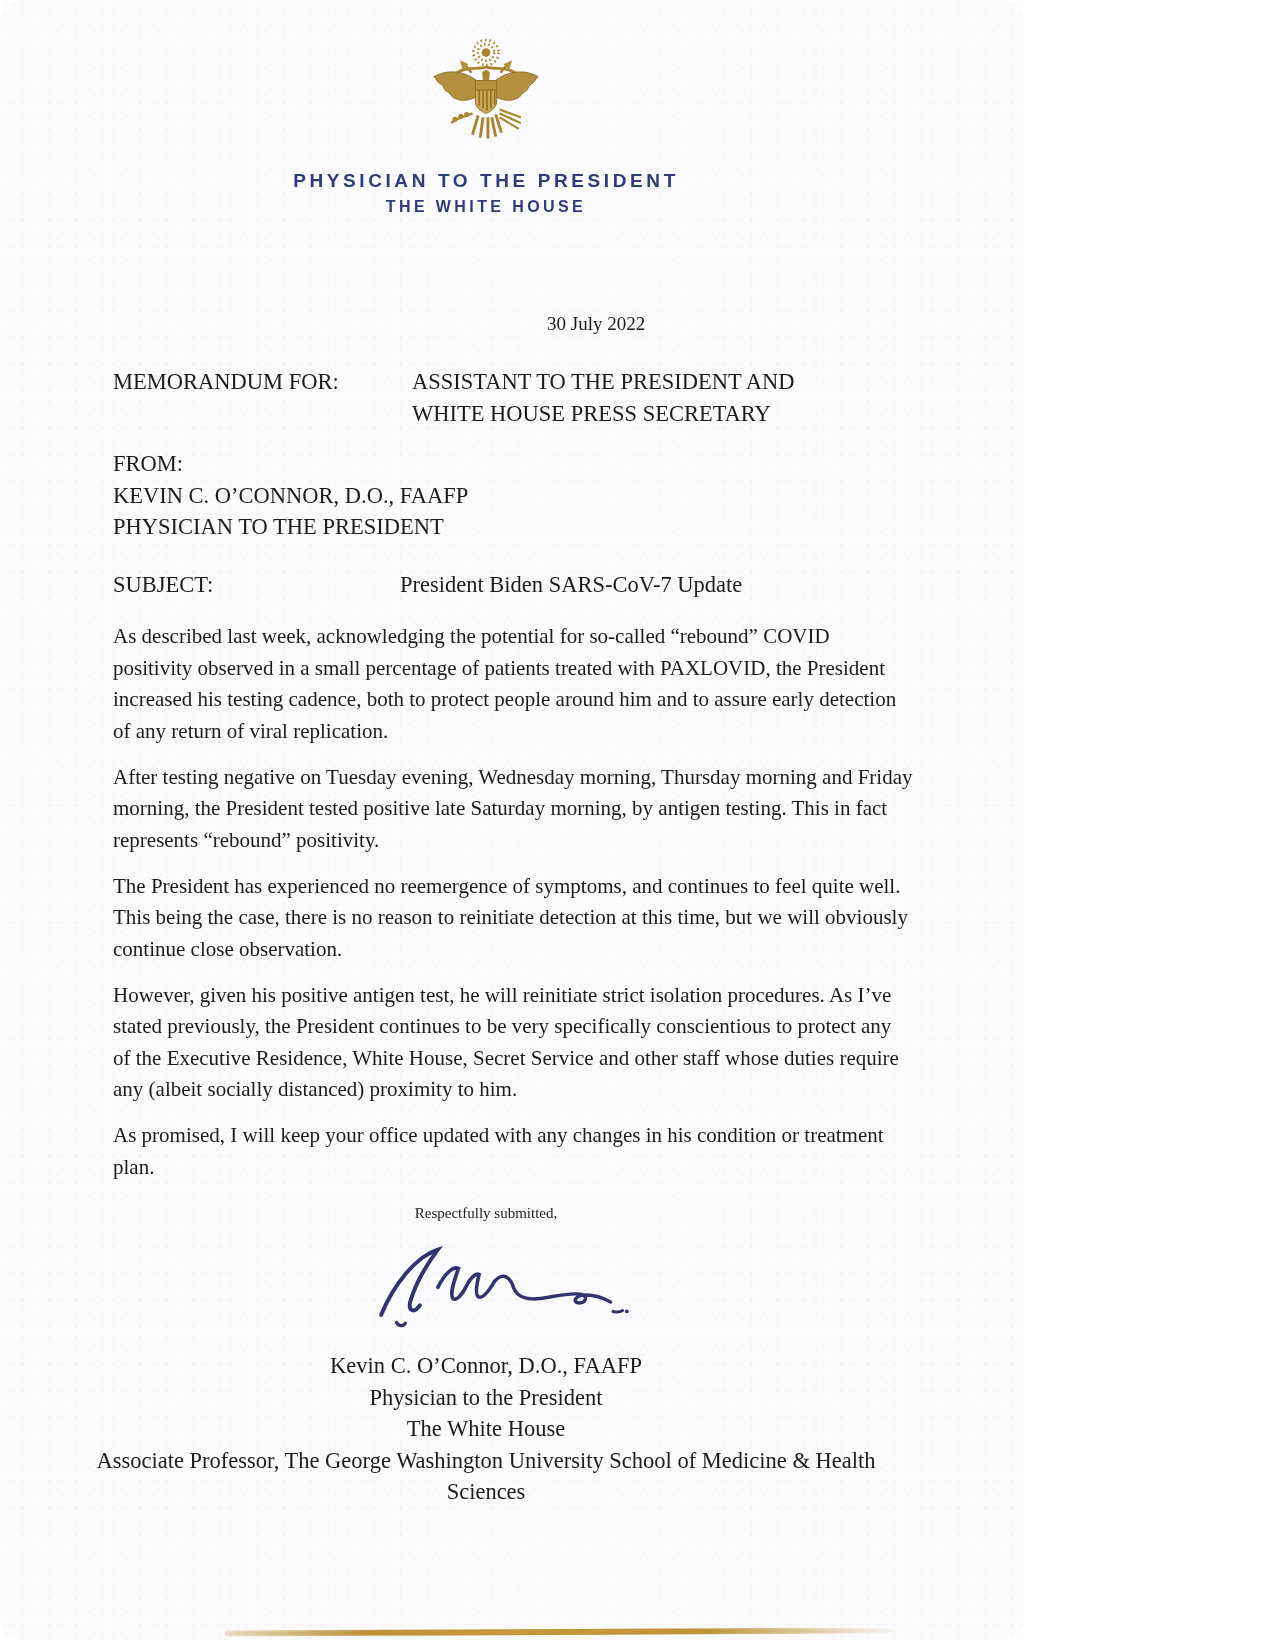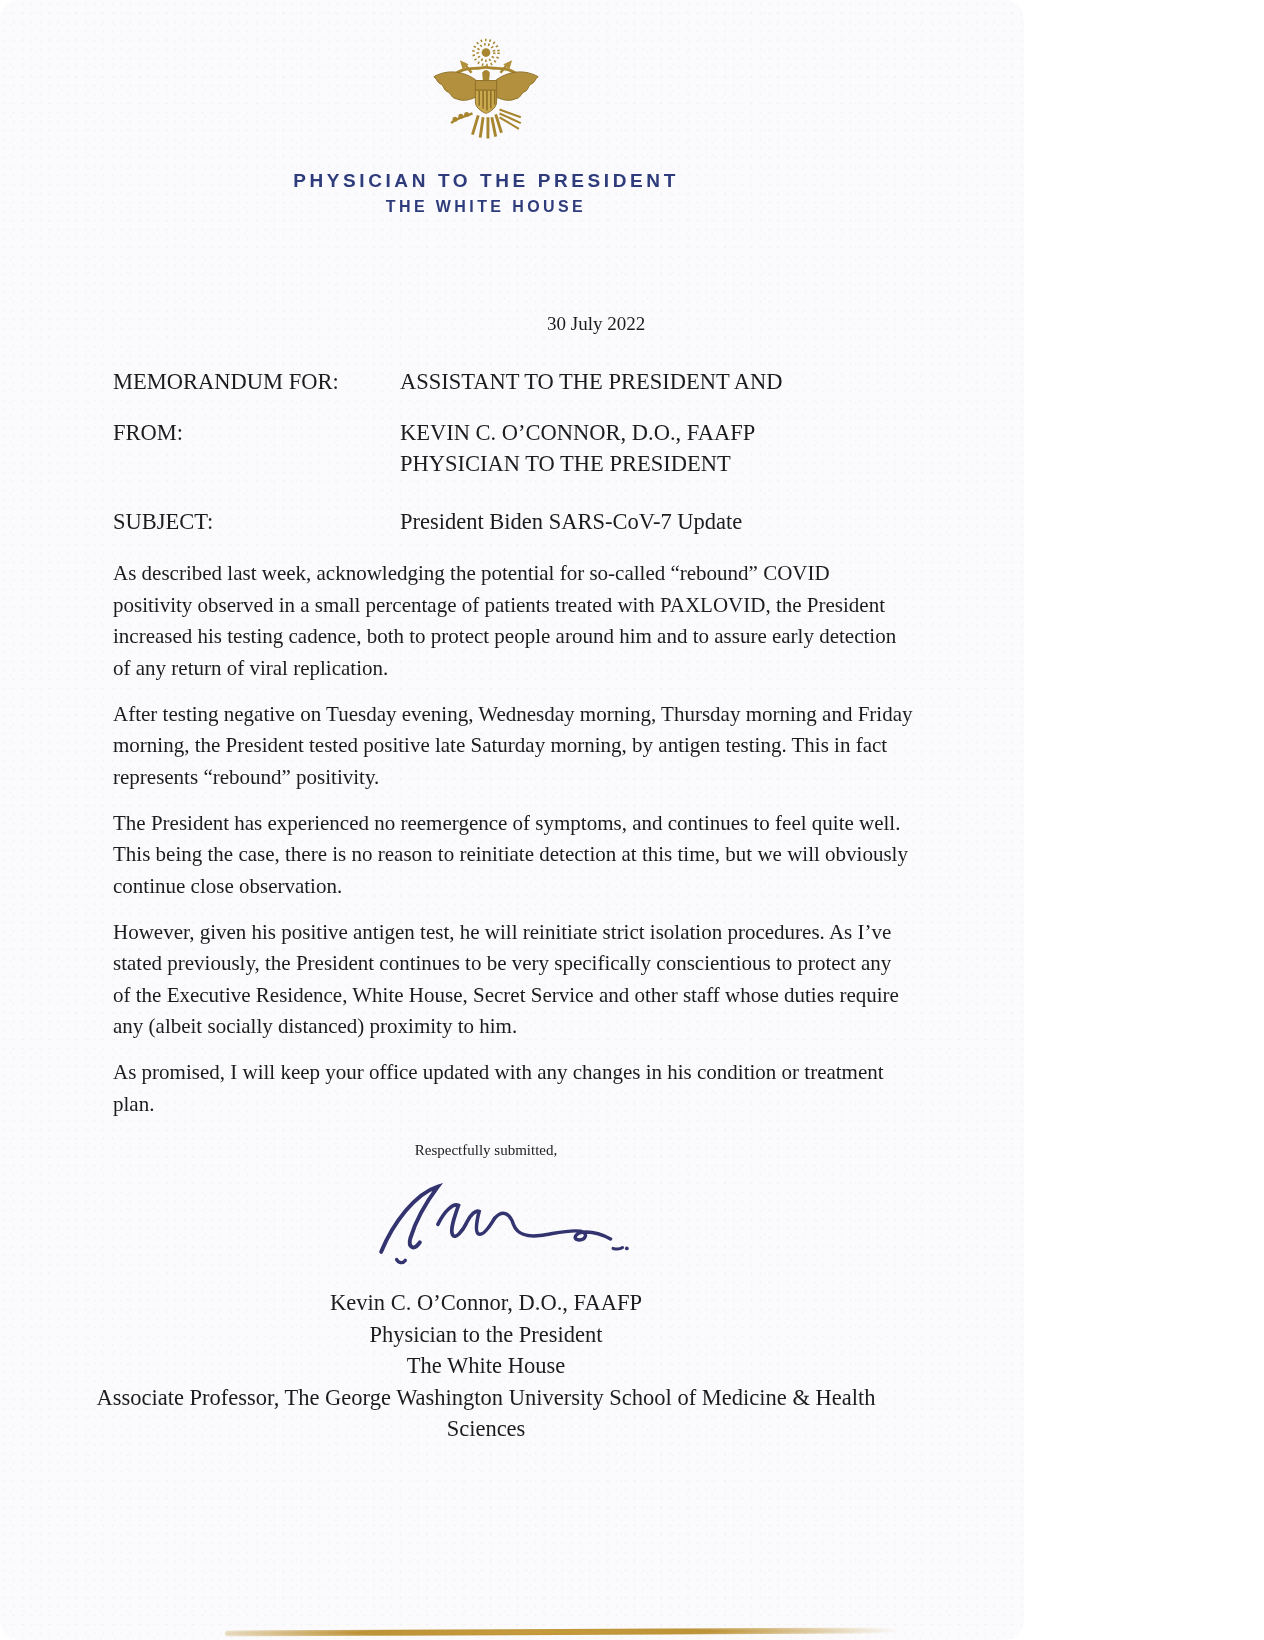--- a/index.html
+++ b/index.html
@@ -39,22 +39,22 @@
     letter-spacing: 3.4px;
     color: #2f3c7c;
   }
 
   
   .date { margin-top: 97px; margin-left: 434px; font-size: 19px; }
 
   
   .memo { margin-top: 31px; font-size: 22.5px; line-height: 31.5px; }
   .memo-row { display: flex; }
-  .memo-row.gap-a { margin-bottom: 19px; }
-  .memo-row.gap-b { margin-bottom: 26px; }
+  .memo-row.gap-a { margin-bottom: 19px; gap: 12px; }
+  .memo-row.gap-b { margin-bottom: 26px; flex-direction: column; }
   .memo-label { width: 287px; flex: none; }
   .memo-lines { flex: 1; }
 
   
   .body { margin-top: 21px; font-size: 21px; line-height: 31.5px; }
   .body p { margin: 0 0 14.5px 0; }
 
   
   .closing { text-align: center; transform: translateX(-27px); }
   .salutation { font-size: 15px; line-height: 31.5px; }
@@ -117,20 +117,21 @@
       <div class="lh-sub">THE WHITE HOUSE</div>
     </div>
 
     <div class="date">30 July 2022</div>
 
     <div class="memo">
       <div class="memo-row gap-a">
         <div class="memo-label">MEMORANDUM FOR:</div>
         <div class="memo-lines">
           <div>ASSISTANT TO THE PRESIDENT AND</div>
+          <div>WHITE HOUSE PRESS SECRETARY</div>
         </div>
       </div>
       <div class="memo-row gap-b">
         <div class="memo-label">FROM:</div>
         <div class="memo-lines">
           <div>KEVIN C. O’CONNOR, D.O., FAAFP</div>
           <div>PHYSICIAN TO THE PRESIDENT</div>
         </div>
       </div>
       <div class="memo-row">

